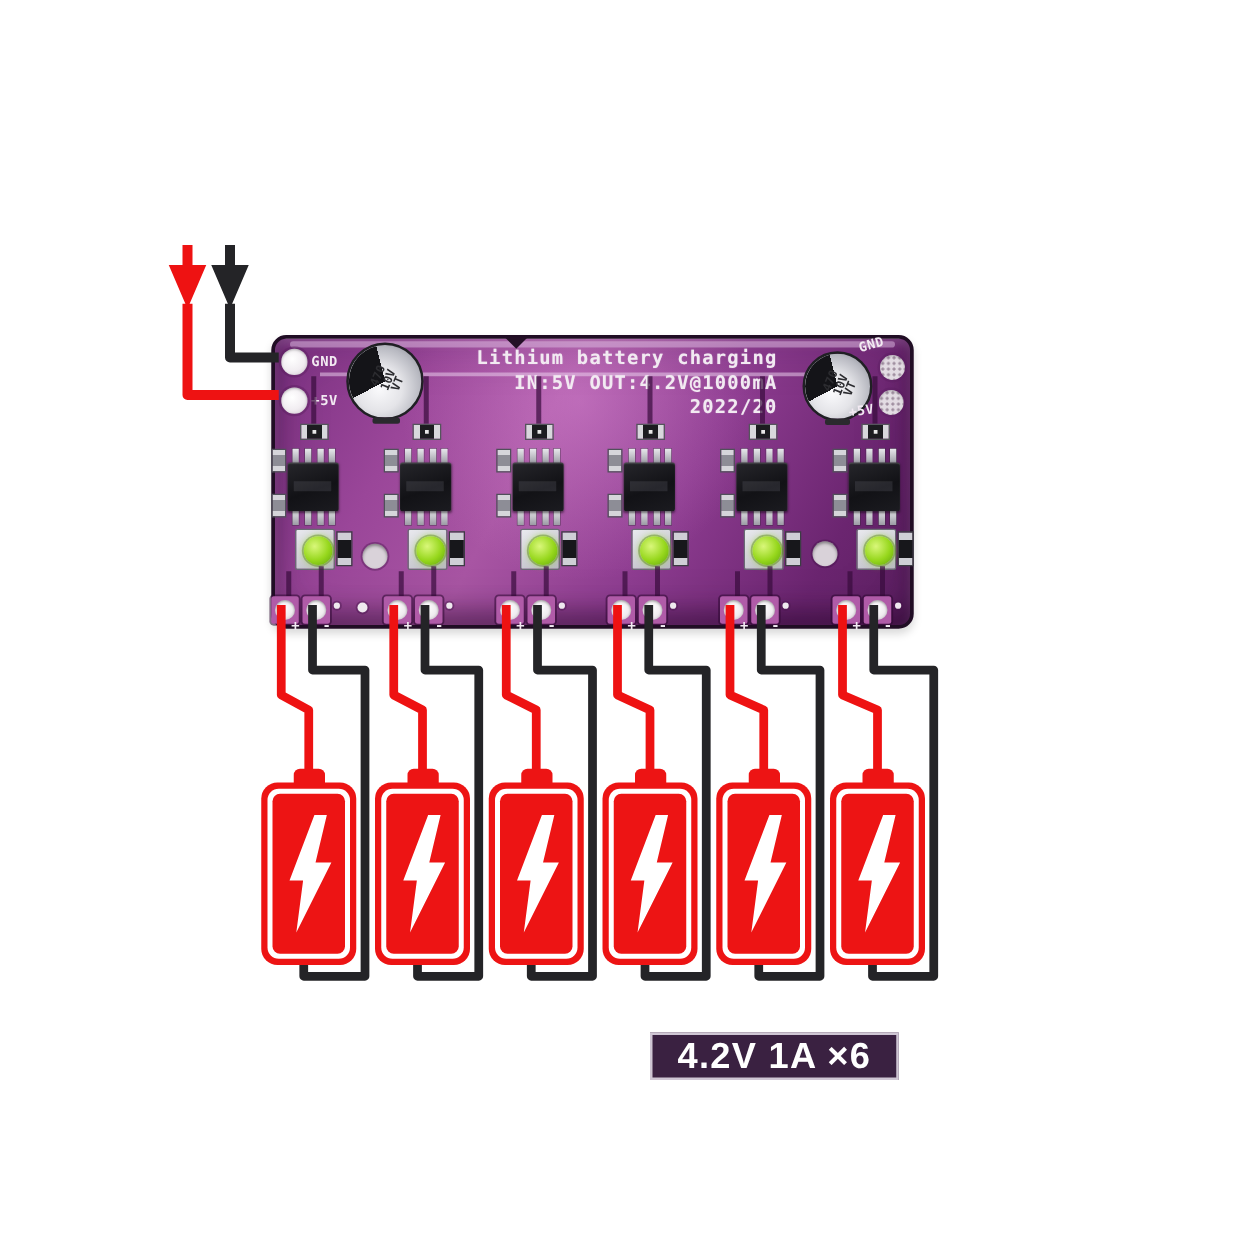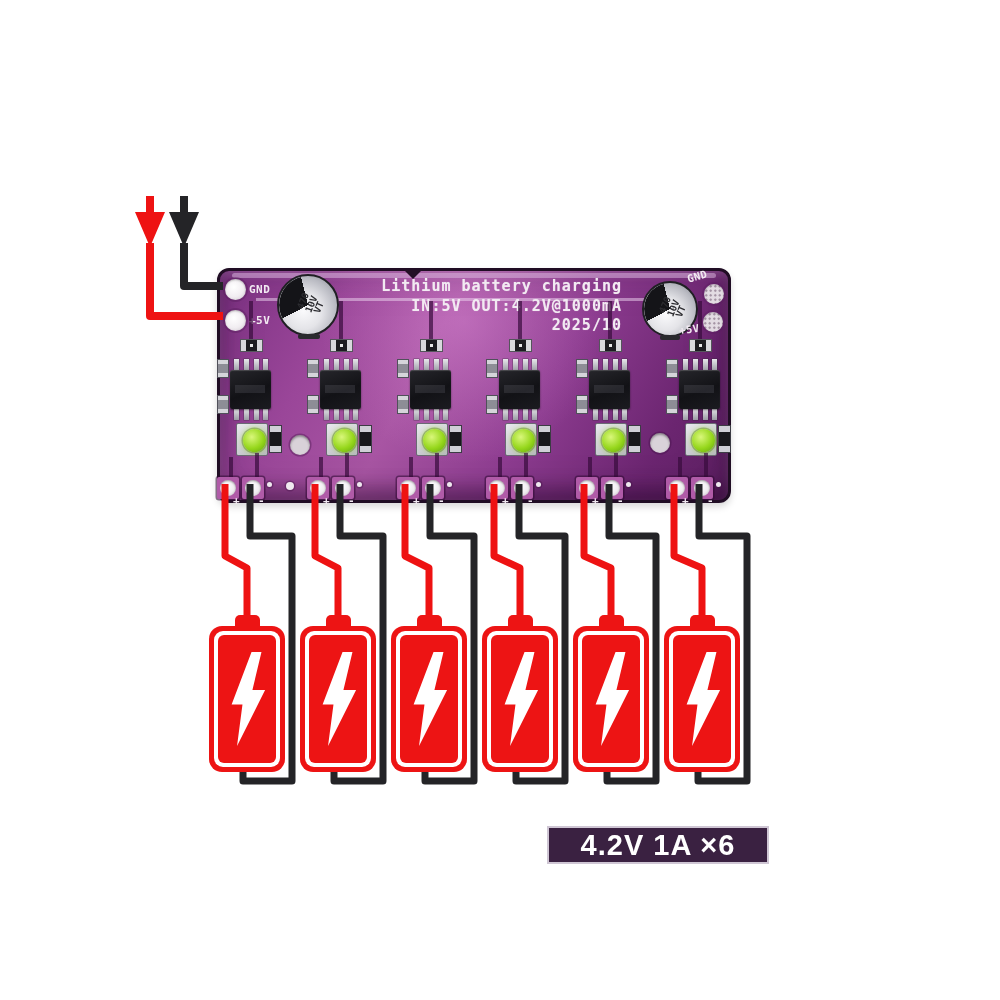--- a/index.html
+++ b/index.html
@@ -87,21 +87,21 @@
 
   
   #batteries{position:absolute;left:0;top:0;width:1000px;height:1000px;z-index:3;pointer-events:none;}
   .batt-cap{position:absolute;width:25px;height:14px;background:var(--battery-red);border-radius:5px 5px 0 0;}
   .batt-body{position:absolute;width:76px;height:146px;background:var(--battery-red);border-radius:13px;}
   .batt-ring{position:absolute;inset:5px;background:#ffffff;border-radius:9px;}
   .batt-core{position:absolute;inset:9px;background:var(--battery-red);border-radius:6px;
     display:flex;align-items:center;justify-content:center;}
 
   
-  #output-label{position:absolute;left:547px;top:826px;width:222px;height:38px;
+  #output-label{position:absolute;left:520px;top:826px;width:199px;height:38px;
     background:var(--badge-bg);border:2px solid var(--badge-border);box-sizing:border-box;
     color:var(--label-text);font-size:29px;font-weight:bold;letter-spacing:1px;
     display:flex;align-items:center;justify-content:center;}
 </style>
 </head>
 <body>
 
 <div id="stage">
 
 
@@ -156,21 +156,21 @@
     </div>
     <div class="cap-base" style="left:440px;top:64px;width:20px;height:5px;"></div>
 
     <div class="pcb-label" style="left:467px;top:-1px;transform:rotate(-16deg);font-size:10.5px;">GND</div>
     <div class="dotted-pad" style="left:484px;top:13px;width:20px;height:20px;"></div>
     <div class="dotted-pad" style="left:483px;top:41px;width:20px;height:20px;"></div>
     <div class="pcb-label" style="left:459px;top:52px;transform:rotate(-8deg);font-size:10.5px;">+5V</div>
 
     <div id="silk"><span>Lithium battery charging</span>
 <span>IN:5V OUT:4.2V@1000mA</span>
-<span>2025/10</span></div>
+<span>2022/20</span></div>
 
     <div class="hole" style="left:70px;top:164px;width:20px;height:20px;"></div>
     <div class="hole" style="left:430px;top:162px;width:20px;height:20px;"></div>
     <div class="wdot" style="left:66px;top:211px;width:8px;height:8px;"></div>
 
     <div id="channels" style="position:absolute;inset:0;">
   <div>
     <div class="tracev" style="left:29px;top:30px;height:38px;"></div>
     <div class="res" style="left:20px;top:68px;">
             <i></i>

